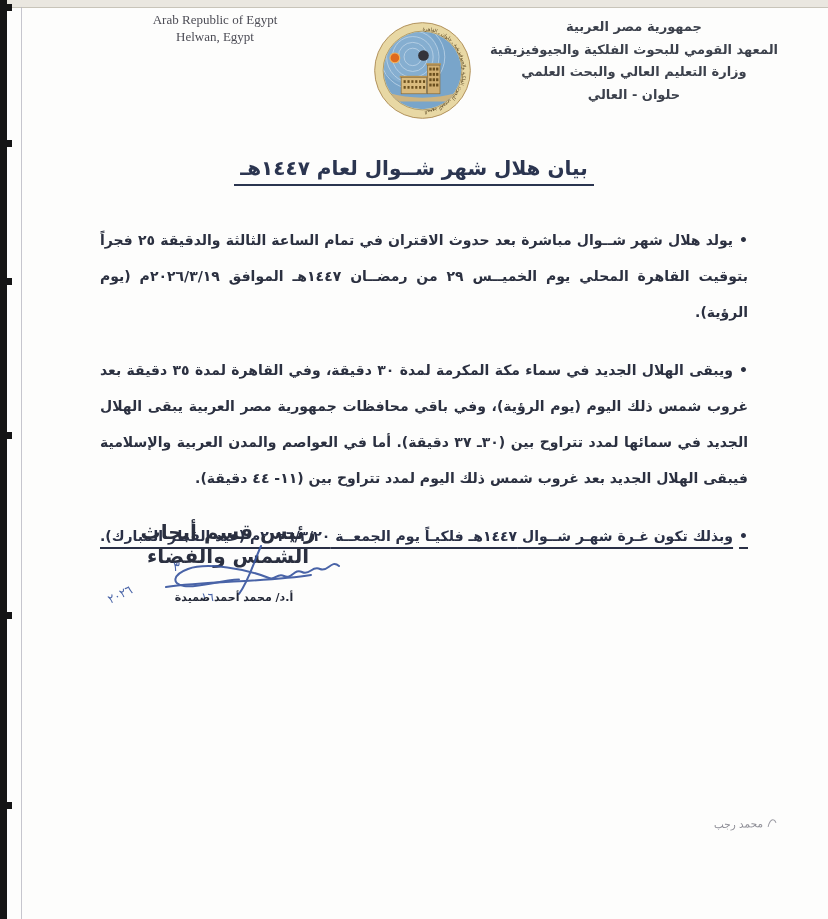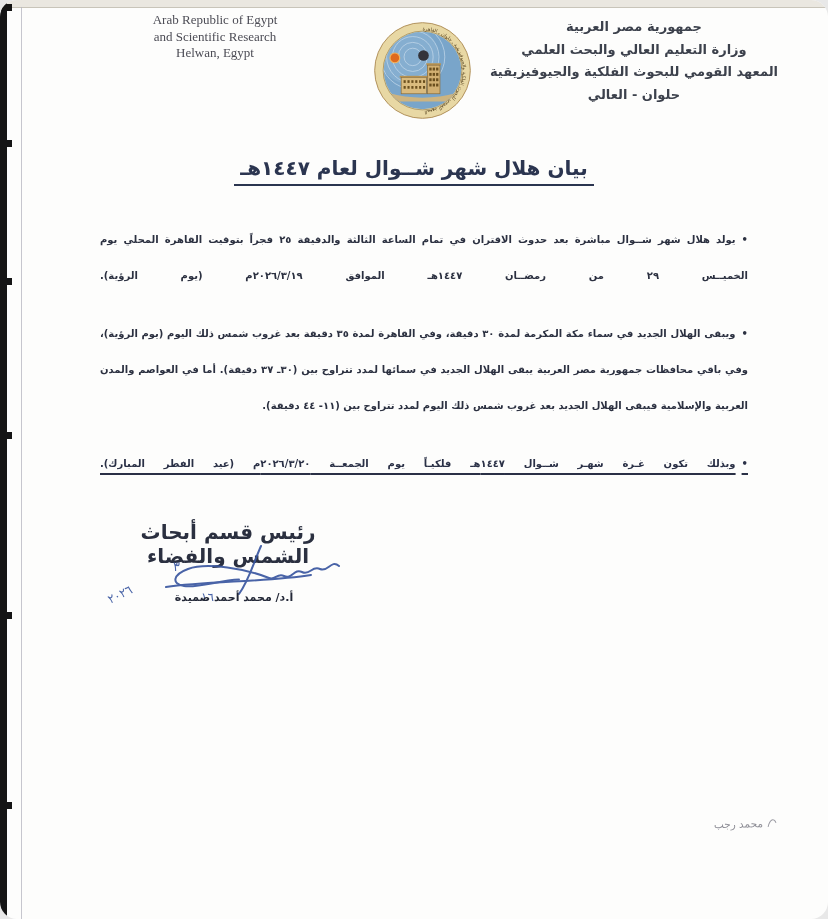--- a/index.html
+++ b/index.html
@@ -1,20 +1,19 @@
 <!DOCTYPE html>
 <html lang="ar"><head>
 <meta charset="utf-8">
 <style>
   html,body{margin:0;padding:0;background:#e8e8e8;}
   .page{
     position:relative;width:828px;height:919px;margin:0 auto;
     background:#fdfdfc;overflow:hidden;
     font-family:"DejaVu Sans",sans-serif;
-    border-radius:17px;
   }
   
   .scan-top-band{position:absolute;left:0;top:0;width:828px;height:7px;background:#eae7e0;border-bottom:1px solid #c8c4b9;}
   .scan-left-strip{position:absolute;left:0;top:0;width:7px;height:919px;background:#151515;}
   .scan-notch{position:absolute;left:0;background:#151515;width:12px;height:7px;}
   .scan-vline{position:absolute;left:21px;top:7px;width:1px;height:912px;background:#b8b8c2;opacity:.8;}
   
   .lh-en{
     position:absolute;left:90px;top:12px;width:250px;text-align:center;
     font-family:"Liberation Serif","DejaVu Serif",serif;
@@ -27,21 +26,21 @@
   .logo{position:absolute;left:374px;top:22px;width:97px;height:97px;}
   
   .title-row{position:absolute;left:0;top:156px;width:828px;text-align:center;direction:rtl;}
   .title-row .t{
     display:inline-block;font-size:20px;font-weight:bold;color:#2b3550;
     border-bottom:2px solid #2b3550;padding:0 6px 4px 6px;letter-spacing:.2px;
   }
   
   .body-text{
     position:absolute;right:80px;top:222px;width:648px;direction:rtl;
-    font-size:10px;font-weight:bold;color:#2b3040;line-height:36px;
+    font-size:14px;font-weight:bold;color:#2b3040;line-height:36px;
     text-align:justify;
   }
   .para{margin:0 0 22px 0;}
   .para .dot{padding-left:6px;}
   .para.full-last{text-align-last:justify;}
   .para.underlined{
     text-decoration:underline;text-underline-offset:6px;text-decoration-thickness:1.5px;
     text-align-last:justify;color:#2a3046;margin-bottom:0;
   }
   
@@ -71,21 +70,20 @@
   <div class="scan-notch" style="top:4px;"></div>
   <div class="scan-notch" style="top:140px;"></div>
   <div class="scan-notch" style="top:278px;"></div>
   <div class="scan-notch" style="top:432px;"></div>
   <div class="scan-notch" style="top:612px;"></div>
   <div class="scan-notch" style="top:802px;"></div>
   <div class="scan-vline"></div>
 
   <div class="lh-en">
     <div>Arab Republic of Egypt</div>
-    <div>and Scientific Research</div>
     <div>Helwan, Egypt</div>
   </div>
 
   <div class="logo">
     <svg viewBox="0 0 100 100" width="97" height="97">
       <defs>
         <clipPath id="innerClip">
             <circle cx="50" cy="50" r="40"></circle>
           </clipPath>
         <path id="ringPath" d="M 50,8.5 A 41.5,41.5 0 1 1 49.99,8.5"></path>
@@ -141,22 +139,22 @@
               <rect x="60.5" y="63.5" width="2.4" height="3"></rect>
               <rect x="64" y="63.5" width="2.4" height="3"></rect>
           </g>
         </g>
       </g>
     </svg>
   </div>
 
   <div class="lh-ar">
     <div>جمهورية مصر العربية</div>
+    <div>المعهد القومي للبحوث الفلكية والجيوفيزيقية</div>
     <div>وزارة التعليم العالي والبحث العلمي</div>
-    <div>المعهد القومي للبحوث الفلكية والجيوفيزيقية</div>
     <div>حلوان - العالي</div>
   </div>
 
   <div class="title-row">
     <span class="t">بيان هلال شهر شــوال لعام ١٤٤٧هـ</span>
   </div>
 
   <div class="body-text">
     <div class="para full-last">
       <span class="dot">•</span><span>يولد هلال شهر شــوال مباشرة بعد حدوث الاقتران في تمام الساعة الثالثة والدقيقة ٢٥ فجراً بتوقيت القاهرة المحلي يوم الخميــس ٢٩ من رمضــان ١٤٤٧هـ الموافق ٢٠٢٦/٣/١٩م (يوم الرؤية).</span>

